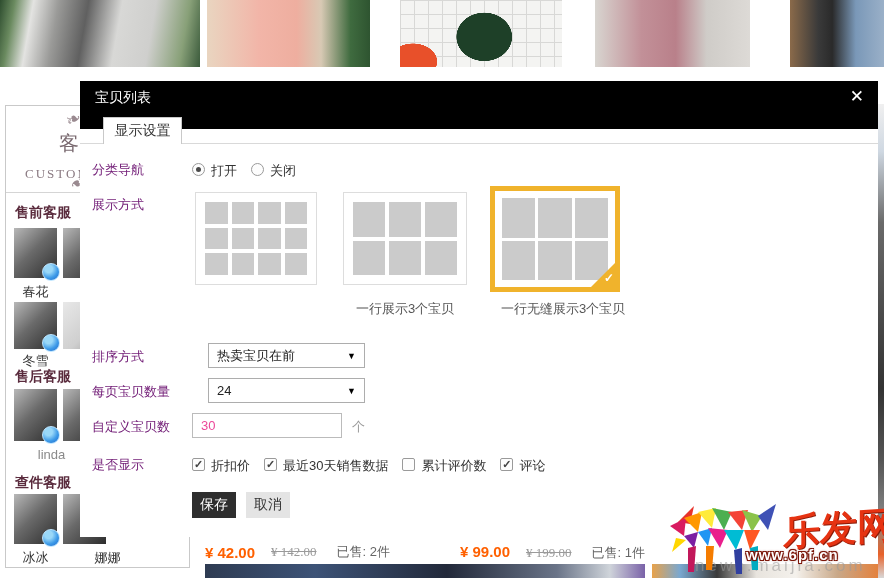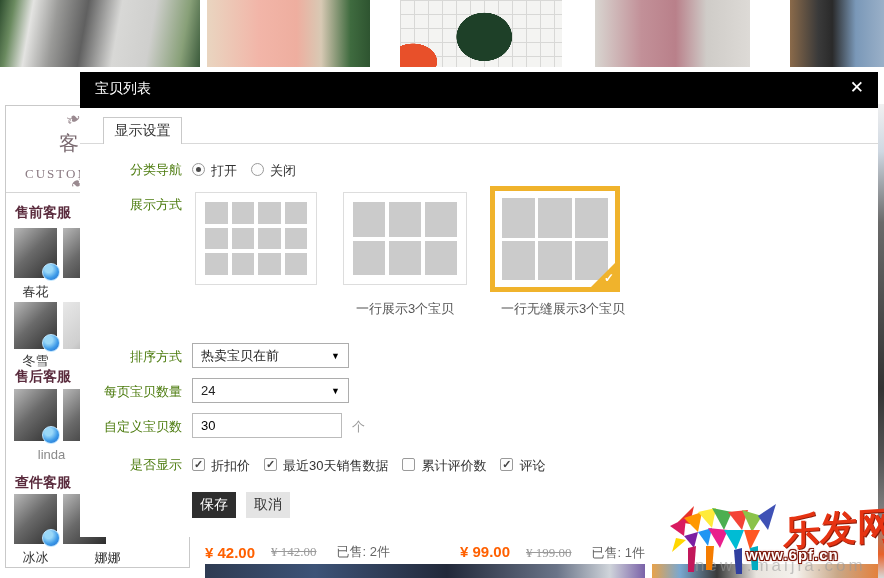--- a/index.html
+++ b/index.html
@@ -44,28 +44,28 @@
   .price-old { color:#9a9a9a; text-decoration:line-through; margin-left:16px;font-family:Liberation Serif, serif; }
   .price-sold { color:#666; margin-left:20px; }
   .strip { position:absolute; top:564px; height:14px; }
   .strip1 { left:205px; width:440px; background:linear-gradient(90deg,#2e3b52 0%,#3d5377 25%,#22293a 55%,#6a7488 80%,#cfd4da 92%,#7a62a8 100%); }
   .strip2 { left:652px; width:232px; background:linear-gradient(90deg,#e8a24a 0%,#7aa8d0 12%,#3a3a3a 28%,#e8e4de 45%,#f4f1ec 62%,#c9a888 80%,#e77b32 100%); }
   .edge-strip { position:absolute; left:878px; top:104px; width:6px; height:474px;
                 background:linear-gradient(#f0f0f0 0%,#cfd8e2 10%,#6a6a6a 25%,#4a4a4a 45%,#333 60%,#555 75%,#888 88%,#e8622a 95%,#d8d8d8 100%); }
 
   
   #modal { position:absolute; left:80px; top:72px; width:798px; height:465px; background:#fff; z-index:5; }
-  #modal-header { position:absolute; left:0; top:0; width:100%; height:36px; background:#000; }
+  #modal-header { position:absolute; left:0; top:9px; width:100%; height:48px; background:#000; }
   #modal-title { position:absolute; left:15px; top:8px; color:#fff; font-size:14px; }
   #modal-close { position:absolute; right:14px; top:5px; color:#fff; font-size:17px; line-height:22px; cursor:pointer; }
   .tabline { position:absolute; left:0; top:71px; width:100%; height:0; border-top:1px solid #d9d9d9; }
   .tab { position:absolute; left:23px; top:45px; width:79px; height:27px; background:#fff;
          border:1px solid #c9c9c9; border-bottom:none; display:flex; align-items:center; justify-content:center;
          font-size:14px; color:#333; z-index:2; }
-  .flabel { position:absolute; left:12px; width:90px; text-align:right; font-size:13px; color:#4d7c0f; }
+  .flabel { position:absolute; left:12px; width:90px; text-align:left; font-size:13px; color:#701a75; }
   .ctl-row { position:absolute; left:112px; display:flex; align-items:center; font-size:13px; color:#333; }
 
   .radio { width:13px; height:13px; border:1px solid #9a9a9a; border-radius:50%; background:#fdfdfd; position:relative; display:inline-block; }
   .radio.on::after { content:""; position:absolute; left:3px; top:3px; width:5px; height:5px; border-radius:50%; background:#4a4a4a; }
   .cb { width:13px; height:13px; border:1px solid #9a9a9a; border-radius:2px; background:#fdfdfd; display:inline-flex; align-items:center; justify-content:center; }
   .cb .tick { display:none; font-size:11px; font-weight:bold; color:#444; line-height:1; }
   .cb.on .tick { display:inline; }
   .opt-label { margin:4px 0 0 6px; }
 
   .thumb { position:absolute; top:120px; height:93px; background:#fff; border:1px solid #ddd; padding:9px; }
@@ -74,24 +74,24 @@
   .g43 { grid-template-columns:repeat(4,1fr); grid-template-rows:repeat(3,1fr); }
   .g32 { grid-template-columns:repeat(3,1fr); grid-template-rows:repeat(2,1fr); }
   .thumb.sel { top:114px; height:106px; border:5px solid #f0b32c; padding:7px; }
   .thumb.sel .grid { gap:3px; }
   .corner { display:none; position:absolute; right:0; bottom:0; width:0; height:0;
             border-left:24px solid rgba(0,0,0,0); border-bottom:24px solid #f0b32c; }
   .thumb.sel .corner { display:block; }
   .corner .tick2 { position:absolute; right:1px; top:8px; color:#fff; font-size:12px; font-weight:bold; }
   .thumb-caption { position:absolute; top:228px; text-align:center; font-size:13px; color:#555; }
 
-  .fakeselect { position:absolute; left:112px; width:157px; height:25px; border:1px solid #adadad; background:#fff;
+  .fakeselect { position:absolute; left:128px; width:157px; height:25px; border:1px solid #adadad; background:#fff;
                 display:flex; align-items:center; justify-content:space-between; padding:0 8px; font-size:13px; color:#222; cursor:pointer; }
   .fakeselect .arr { font-size:9px; color:#000; }
-  .textinput { position:absolute; left:112px; width:150px; height:25px; border:1px solid #bbb; padding:0 8px; font-size:13px; color:#000000; font-family:"Liberation Sans", sans-serif; }
+  .textinput { position:absolute; left:112px; width:150px; height:25px; border:1px solid #bbb; padding:0 8px; font-size:13px; color:#ec4899; font-family:"Liberation Sans", sans-serif; }
   .unit { position:absolute; left:272px; font-size:13px; color:#999; }
 
   .btn { position:absolute; top:420px; height:26px; display:flex; align-items:center; justify-content:center;
          font-size:14px; cursor:pointer; }
   .btn-save { left:112px; width:44px; background:#2e2e2e; color:#fff; }
   .btn-cancel { left:166px; width:44px; background:#e4e4e4; color:#333; }
 
   
   #ghost-text { position:absolute; left:695px; top:556px; z-index:9; font-size:17px; letter-spacing:3px; color:#9a9a9a; opacity:0.55; }
   #watermark { position:absolute; left:650px; top:500px; width:234px; height:78px; z-index:10; }

